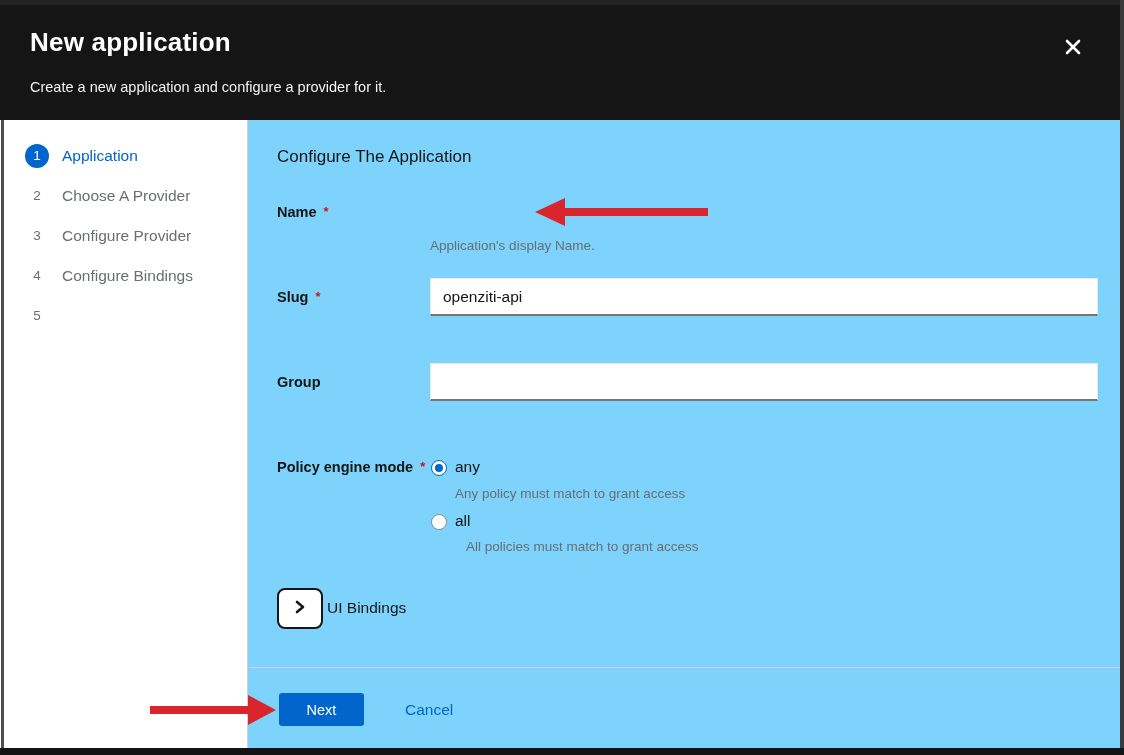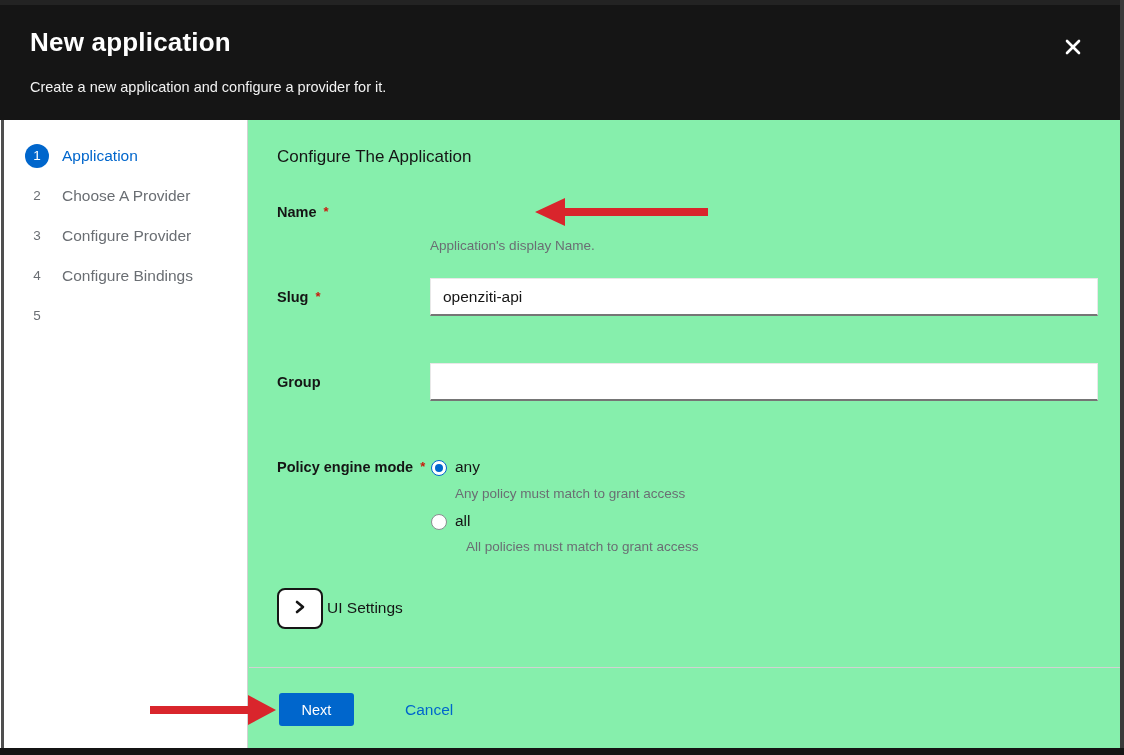--- a/index.html
+++ b/index.html
@@ -1,19 +1,19 @@
 <!DOCTYPE html>
 <html><head>
 <meta charset="utf-8">
 <style>
   * { box-sizing: border-box; }
   body { margin: 0; background: #444; }
   .screen {
     position: relative; width: 1124px; height: 755px;
-    background: #86efac; overflow: hidden;
+    background: #7dd3fc; overflow: hidden;
     font-family: "Liberation Sans", sans-serif;
     text-decoration: underline;
   }
   
   .edge-top    { position:absolute; left:0; top:0; width:100%; height:5px; background:#232323; z-index:40; }
   .edge-right  { position:absolute; right:0; top:0; width:4px; height:100%; background:#3a3a3a; z-index:45; }
   .edge-bottom { position:absolute; left:0; bottom:0; width:100%; height:7px; background:#141414; z-index:46; }
   .edge-left   { position:absolute; left:1px; top:120px; width:3px; height:628px; background:#4f4f4f; z-index:44; }
 
   
@@ -70,21 +70,21 @@
 
   
   .expand-btn { position:absolute; left:277px; top:588px; width:46px; height:41px; background:#fff;
                 border:2.5px solid #161616; border-radius:8px; display:flex; align-items:center;
                 justify-content:center; cursor:pointer; padding:0; }
   .expand-label { position:absolute; left:327px; top:599px; font-size:15.5px; color:#151515; }
 
   
   .footer-sep { position:absolute; left:249px; top:667px; width:871px; height:0;
                 border-top:1px solid #d2d2d2; box-shadow:0 -6px 9px -3px rgba(0,0,0,0.10); }
-  .next-btn { position:absolute; left:279px; top:693px; width:75px; height:33px;
+  .next-btn { position:absolute; left:279px; top:693px; width:85px; height:33px;
               background:#0066cc; color:#fff; border:none; border-radius:3px;
               font-family:"Liberation Sans", sans-serif; font-size:14.5px; cursor:pointer; }
   .cancel-link { position:absolute; left:405px; top:701px; font-size:15.5px; color:#0066cc;
                  text-decoration:none; cursor:pointer; }
 
   
   .annotations { position:absolute; left:0; top:0; width:1124px; height:755px; z-index:60; pointer-events:none; }
 </style>
 </head>
 <body>
@@ -151,21 +151,21 @@
   <span class="radio-label rl-all">all</span>
   <div class="radio-helper rh-all">All policies must match to grant access</div>
 
   <button class="expand-btn">
     <span>
       <svg width="12" height="16" viewBox="0 0 12 16">
         <polyline points="3,3 9,8 3,13" fill="none" stroke="#161616" stroke-width="2.6" stroke-linecap="round" stroke-linejoin="round"></polyline>
       </svg>
     </span>
   </button>
-  <div class="expand-label">UI Settings</div>
+  <div class="expand-label">UI Bindings</div>
 
   <div class="footer-sep"></div>
   <button class="next-btn">Next</button>
   <a class="cancel-link">Cancel</a>
 
   <svg class="annotations" viewBox="0 0 1124 755">
     <polygon points="535,212 565,198 565,208 708,208 708,216 565,216 565,226" fill="#d9252c"></polygon>
     <polygon points="276,710 248,695 248,706 150,706 150,714 248,714 248,725" fill="#d9252c"></polygon>
   </svg>
 

